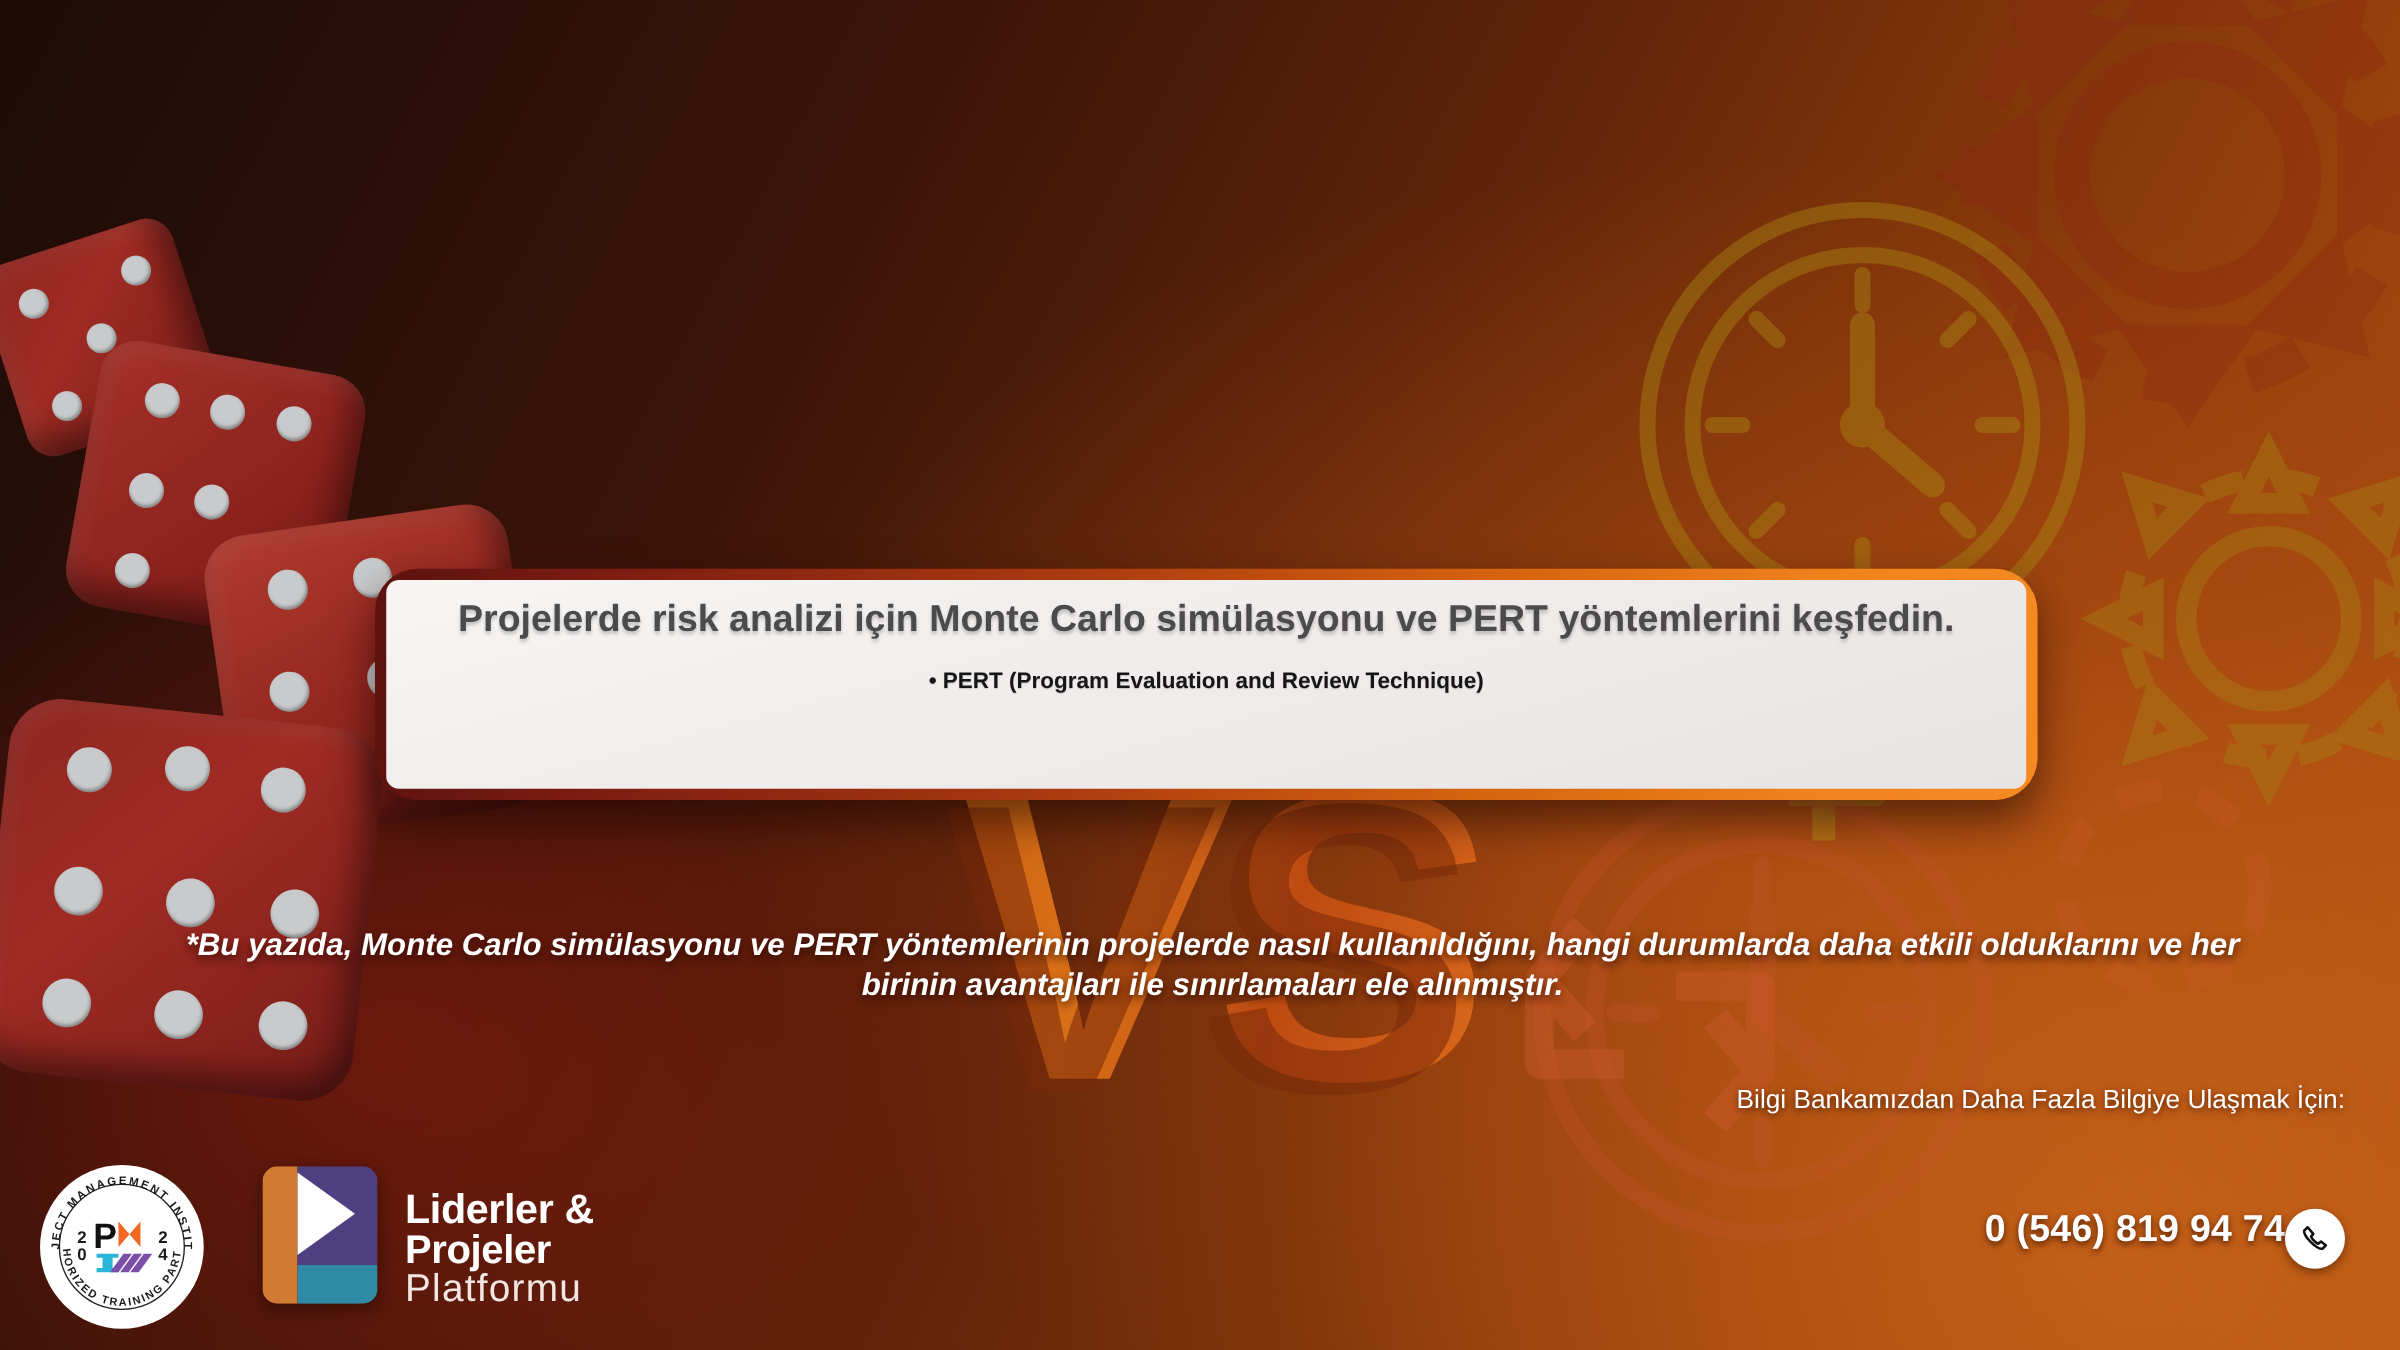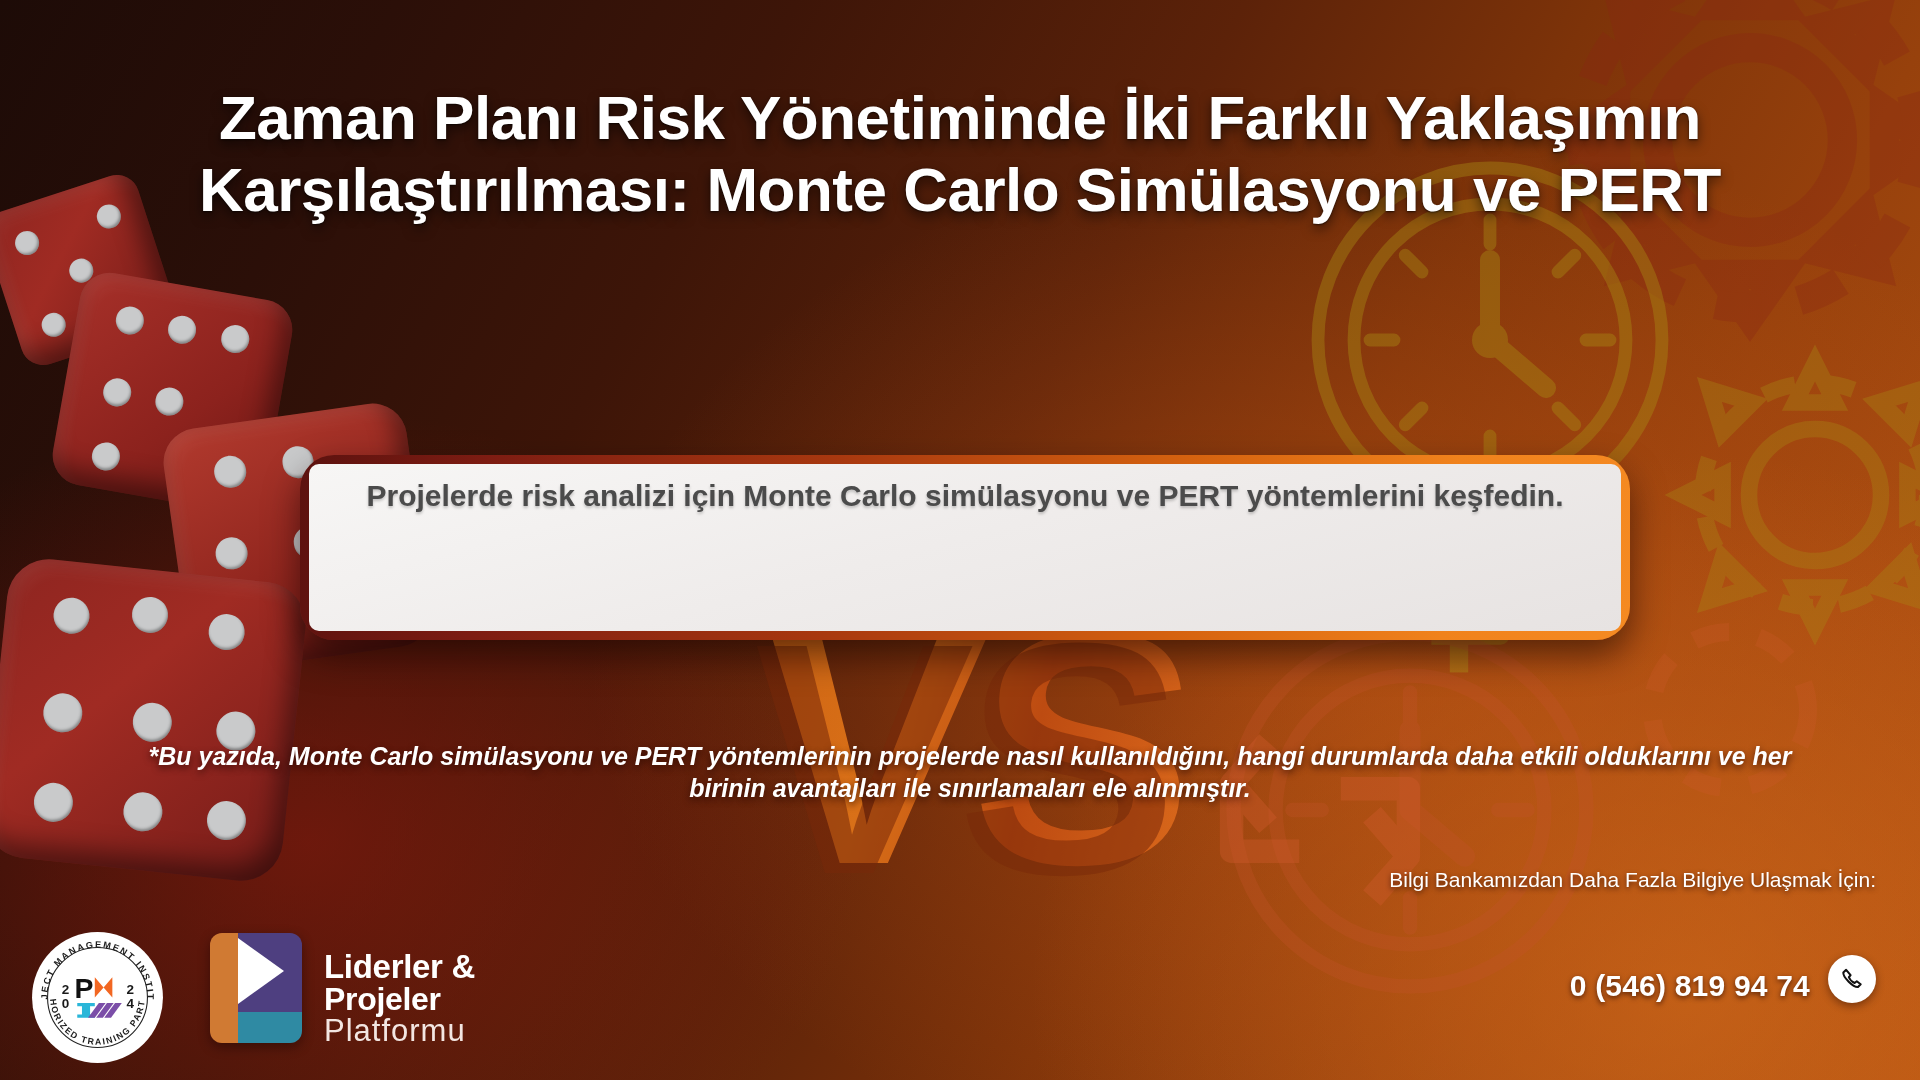--- a/index.html
+++ b/index.html
@@ -97,21 +97,21 @@
     text-shadow:0 3px 7px rgba(40,8,2,.75);
   }
 
   
   .kb{
     position:absolute;right:44px;top:866px;text-align:right;color:#fff;
     font-size:21px;font-weight:400;line-height:1.38;
     text-shadow:0 2px 5px rgba(40,8,2,.7);
   }
   .contact-row{
-    position:absolute;right:44px;display:flex;align-items:flex-end;justify-content:flex-end;gap:18px;
+    position:absolute;right:44px;display:flex;align-items:flex-start;justify-content:flex-end;margin-top:12px;
   }
   .contact-row.phone{top:955px;}
   .contact-row.mail{top:1010px;}
   .contact-text{color:#fff;font-size:30px;font-weight:700;letter-spacing:.2px;
                 text-shadow:0 2px 5px rgba(40,8,2,.7);}
   .ic-circle{width:48px;height:48px;border-radius:50%;background:#fff;
              display:flex;align-items:center;justify-content:center;flex:0 0 auto;
              box-shadow:0 3px 8px rgba(30,6,2,.45);}
 
   
@@ -228,25 +228,27 @@
       <span class="pip" style="left:68%;top:12%;width:12%;height:12%"></span>
       <span class="pip" style="left:16%;top:44%;width:13%;height:13%"></span>
       <span class="pip" style="left:46%;top:44%;width:13%;height:13%"></span>
       <span class="pip" style="left:74%;top:44%;width:13%;height:13%"></span>
       <span class="pip" style="left:16%;top:74%;width:13%;height:13%"></span>
       <span class="pip" style="left:46%;top:74%;width:13%;height:13%"></span>
       <span class="pip" style="left:74%;top:74%;width:13%;height:13%"></span>
     </div>
   </div>
 
-  <h1 class="title">Zaman Planı Risk Yönetiminde İki Farklı Yaklaşımın Karşılaştırılması: Monte Carlo Simülasyonu ve PERT</h1>
 
   <div class="card-wrap">
     <div class="card">
       <div class="card-heading">Projelerde risk analizi için Monte Carlo simülasyonu ve PERT yöntemlerini keşfedin.</div>
+      <ul class="bullets">
+        <li>PERT (Program Evaluation and Review Technique)</li>
+      </ul>
     </div>
   </div>
 
   <div class="note">*Bu yazıda, Monte Carlo simülasyonu ve PERT yöntemlerinin projelerde nasıl kullanıldığını, hangi durumlarda daha etkili olduklarını ve her birinin avantajları ile sınırlamaları ele alınmıştır.</div>
 
   <div class="kb">
     <div>Bilgi Bankamızdan Daha Fazla Bilgiye Ulaşmak İçin:</div>
   </div>
 
   <div class="contact-row phone">

